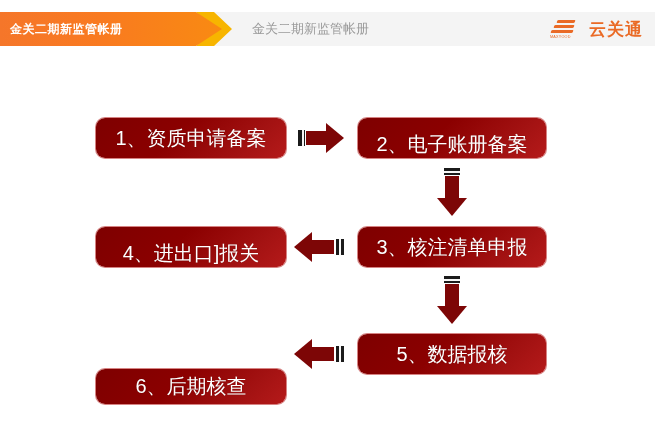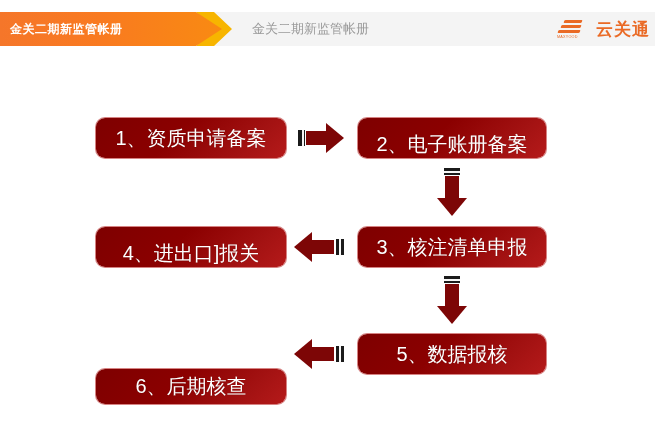--- a/index.html
+++ b/index.html
@@ -76,21 +76,21 @@
     height: 34px;
     line-height: 34px;
     color: #9a9a9a;
     font-size: 13px;
     white-space: nowrap;
   }
 
   
   #logo {
     position: absolute;
-    right: 5px;
+    right: 12px;
     top: 4px;
     height: 26px;
     display: flex;
     align-items: center;
     gap: 13px;
   }
   #logo-mark {
     position: relative;
     width: 26px;
     height: 22px;

